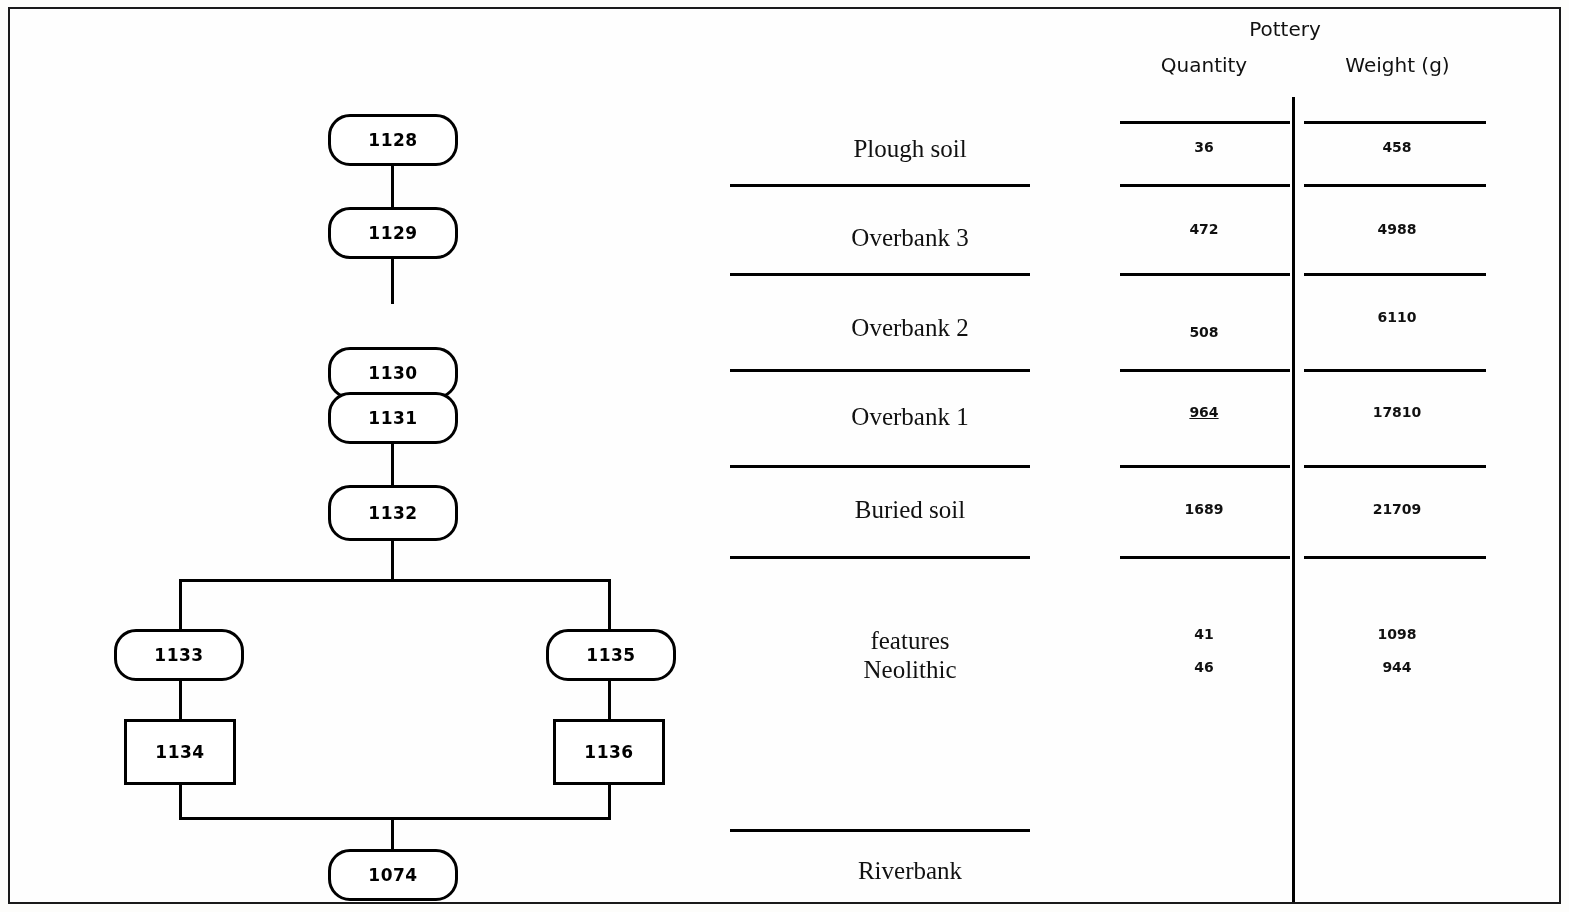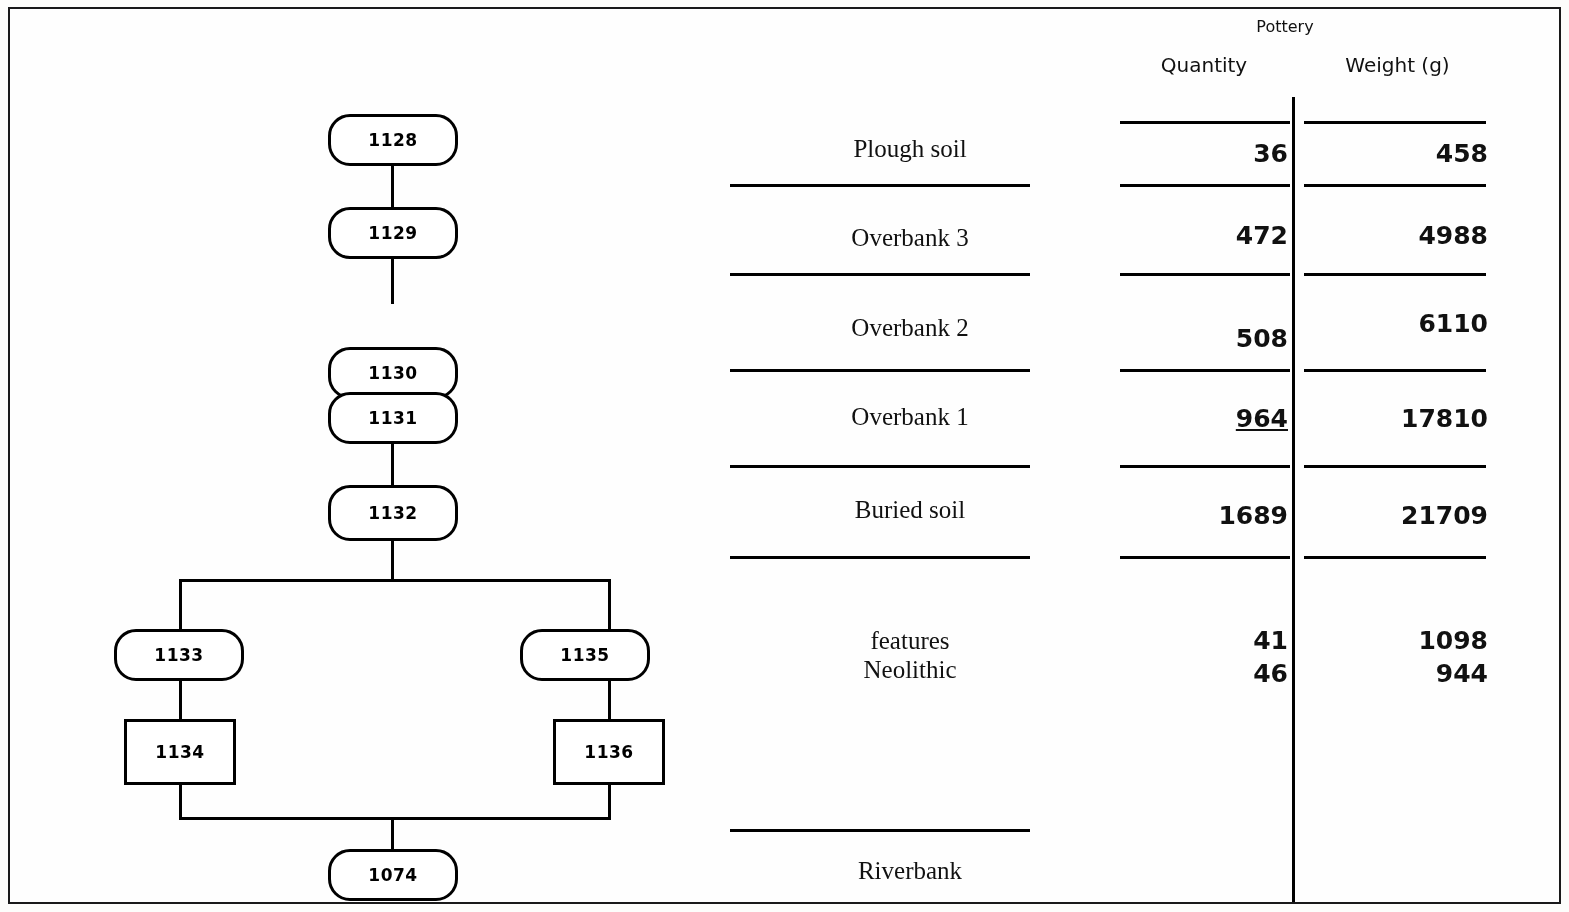--- a/index.html
+++ b/index.html
@@ -100,21 +100,21 @@
     width: 443px;
     height: 897px;
   }
   #pottery-title {
     position: absolute;
     left: 0;
     top: 8px;
     width: 330px;
     text-align: center;
     font-family: "DejaVu Sans", sans-serif;
-    font-size: 16px;
+    font-size: 20px;
     color: #111;
   }
   .col-head {
     position: absolute;
     top: 44px;
     font-family: "DejaVu Sans", sans-serif;
     font-size: 20px;
     color: #111;
     text-align: center;
   }
@@ -134,23 +134,23 @@
     height: 3px;
     background: #000;
   }
   .t-rule.q { left: 0px; width: 170px; }
   .t-rule.w { left: 184px; width: 182px; }
 
   .cell {
     position: absolute;
     font-family: "DejaVu Sans", sans-serif;
     font-weight: bold;
-    font-size: 25px;
-    color: #111;
-    text-align: right;
+    font-size: 14px;
+    color: #111;
+    text-align: center;
   }
   .cell.q { left: 0px; width: 168px; }
   .cell.w { left: 186px; width: 182px; }
 </style>
 </head>
 <body>
 
 <div id="page">
   <div id="frame">
 
@@ -191,21 +191,21 @@
       </div>
 
       <div class="node rounded" style="left:318px; top:476px; width:130px; height:56px;">
         <span>1132</span>
       </div>
 
       <div class="node rounded" style="left:104px; top:620px; width:130px; height:52px;">
         <span>1133</span>
       </div>
 
-      <div class="node rounded" style="left:510px; top:620px; width:130px; height:52px;">
+      <div class="node rounded" style="left:536px; top:620px; width:130px; height:52px;">
         <span>1135</span>
       </div>
 
       <div class="node rect" style="left:114px; top:710px; width:112px; height:66px;">
         <span>1134</span>
       </div>
 
       <div class="node rect" style="left:543px; top:710px; width:112px; height:66px;text-align:center;">
         <span>1136</span>
       </div>

